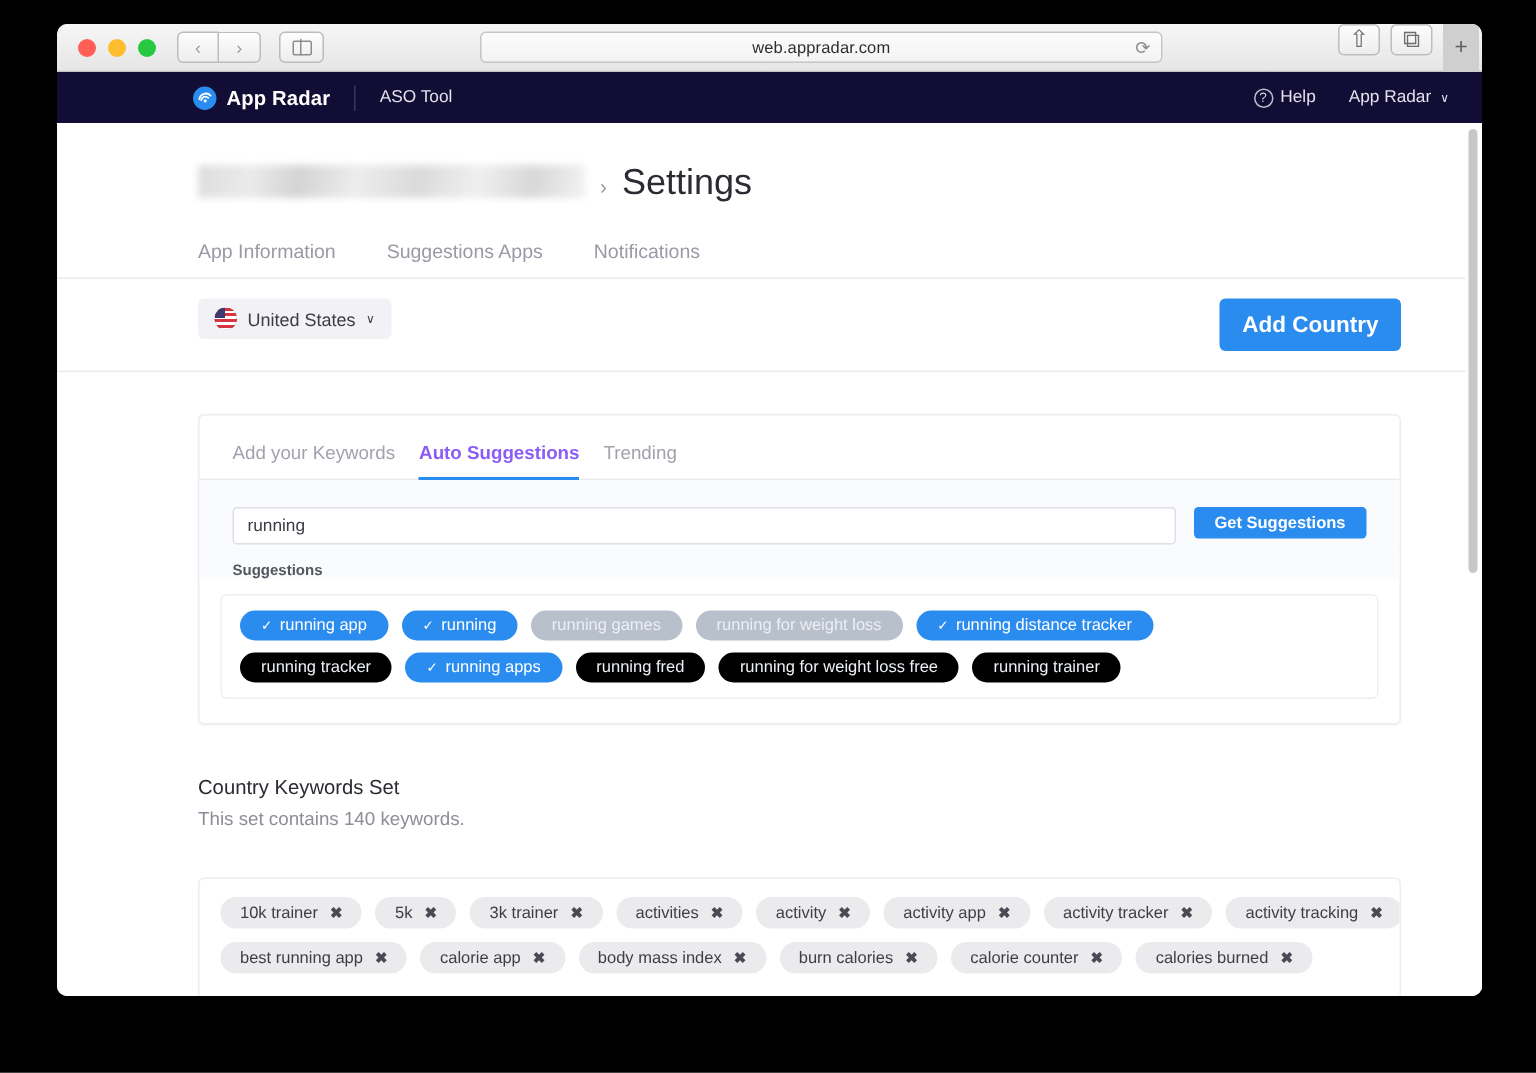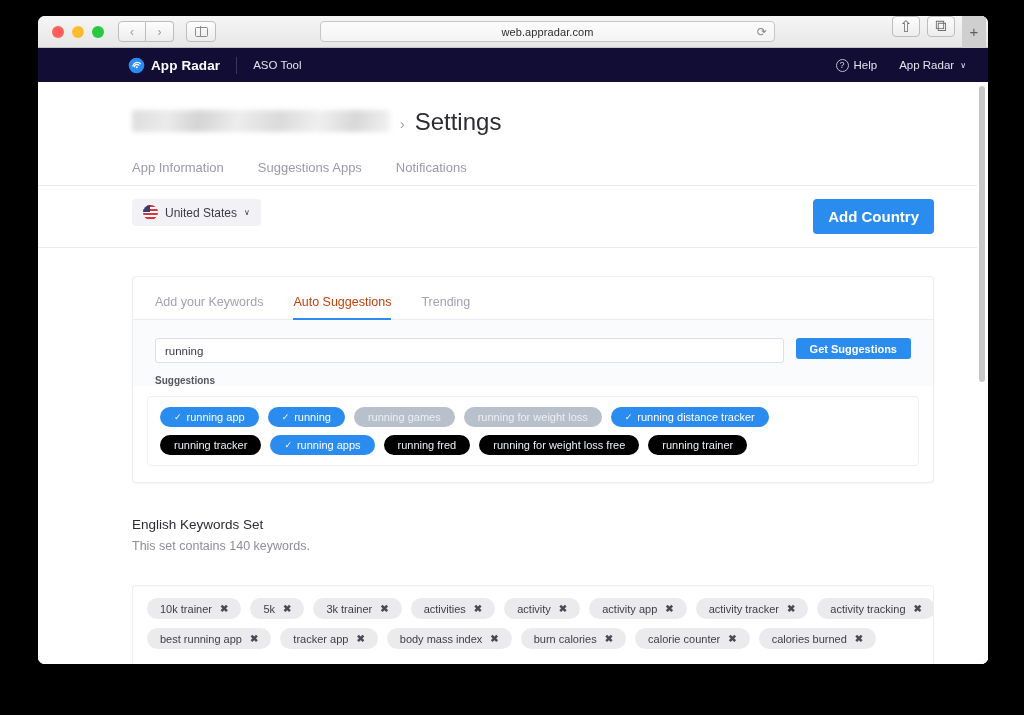--- a/index.html
+++ b/index.html
@@ -168,23 +168,23 @@
   .content { padding: 0 54px 0 94px; background: #fff; }
 
   
   .card {
     margin-top: 28px;
     background: #fff;
     border: 1px solid #ececf2;
     border-radius: 4px;
     box-shadow: 0 1px 2px rgba(20,20,50,.04);
   }
-  .card-tabs { display: flex; gap: 30px; padding: 18px 22px 0; }
+  .card-tabs { display: flex; gap: 16px; padding: 18px 22px 0; }
   .ctab { font-size: 12.5px; color: #a2a2ae; padding-bottom: 9px; border-bottom: 2.5px solid transparent; }
-  .ctab.active { color: #c2410c; font-weight: 400; border-bottom-color: #2b8cf0; }
+  .ctab.active { color: #8b5cf6; font-weight: 700; border-bottom-color: #2b8cf0; }
   .card-tabs-rule { height: 1px; background: #edecf2; margin-top: -1px; }
 
   .search-row { display: flex; gap: 12px; padding: 18px 22px 0; background: #fafbfd; }
   .search-input {
     flex: 1; height: 25px;
     border: 1px solid #dedee6; border-radius: 3px;
     background: #fff;
     font-size: 11.5px; color: #3a3a44;
     padding: 0 9px;
     font-family: "Liberation Sans", sans-serif;
@@ -374,21 +374,21 @@
             <div class="chip unsel light">
               <span>running for weight loss free</span>
             </div>
             <div class="chip unsel light">
               <span>running trainer</span>
             </div>
           </div>
         </div>
       </div>
 
-      <div class="set-title">English Keywords Set</div>
+      <div class="set-title">Country Keywords Set</div>
       <div class="set-sub">This set contains 140 keywords.</div>
 
       <div class="kw-panel">
         <div class="kw-row">
             <div class="kw-chip">
               <span>10k trainer</span>
               <span class="kw-x">✖</span>
             </div>
             <div class="kw-chip">
               <span>5k</span>
@@ -418,21 +418,21 @@
               <span>activity tracking</span>
               <span class="kw-x">✖</span>
             </div>
           </div>
         <div class="kw-row">
             <div class="kw-chip">
               <span>best running app</span>
               <span class="kw-x">✖</span>
             </div>
             <div class="kw-chip">
-              <span>tracker app</span>
+              <span>calorie app</span>
               <span class="kw-x">✖</span>
             </div>
             <div class="kw-chip">
               <span>body mass index</span>
               <span class="kw-x">✖</span>
             </div>
             <div class="kw-chip">
               <span>burn calories</span>
               <span class="kw-x">✖</span>
             </div>

